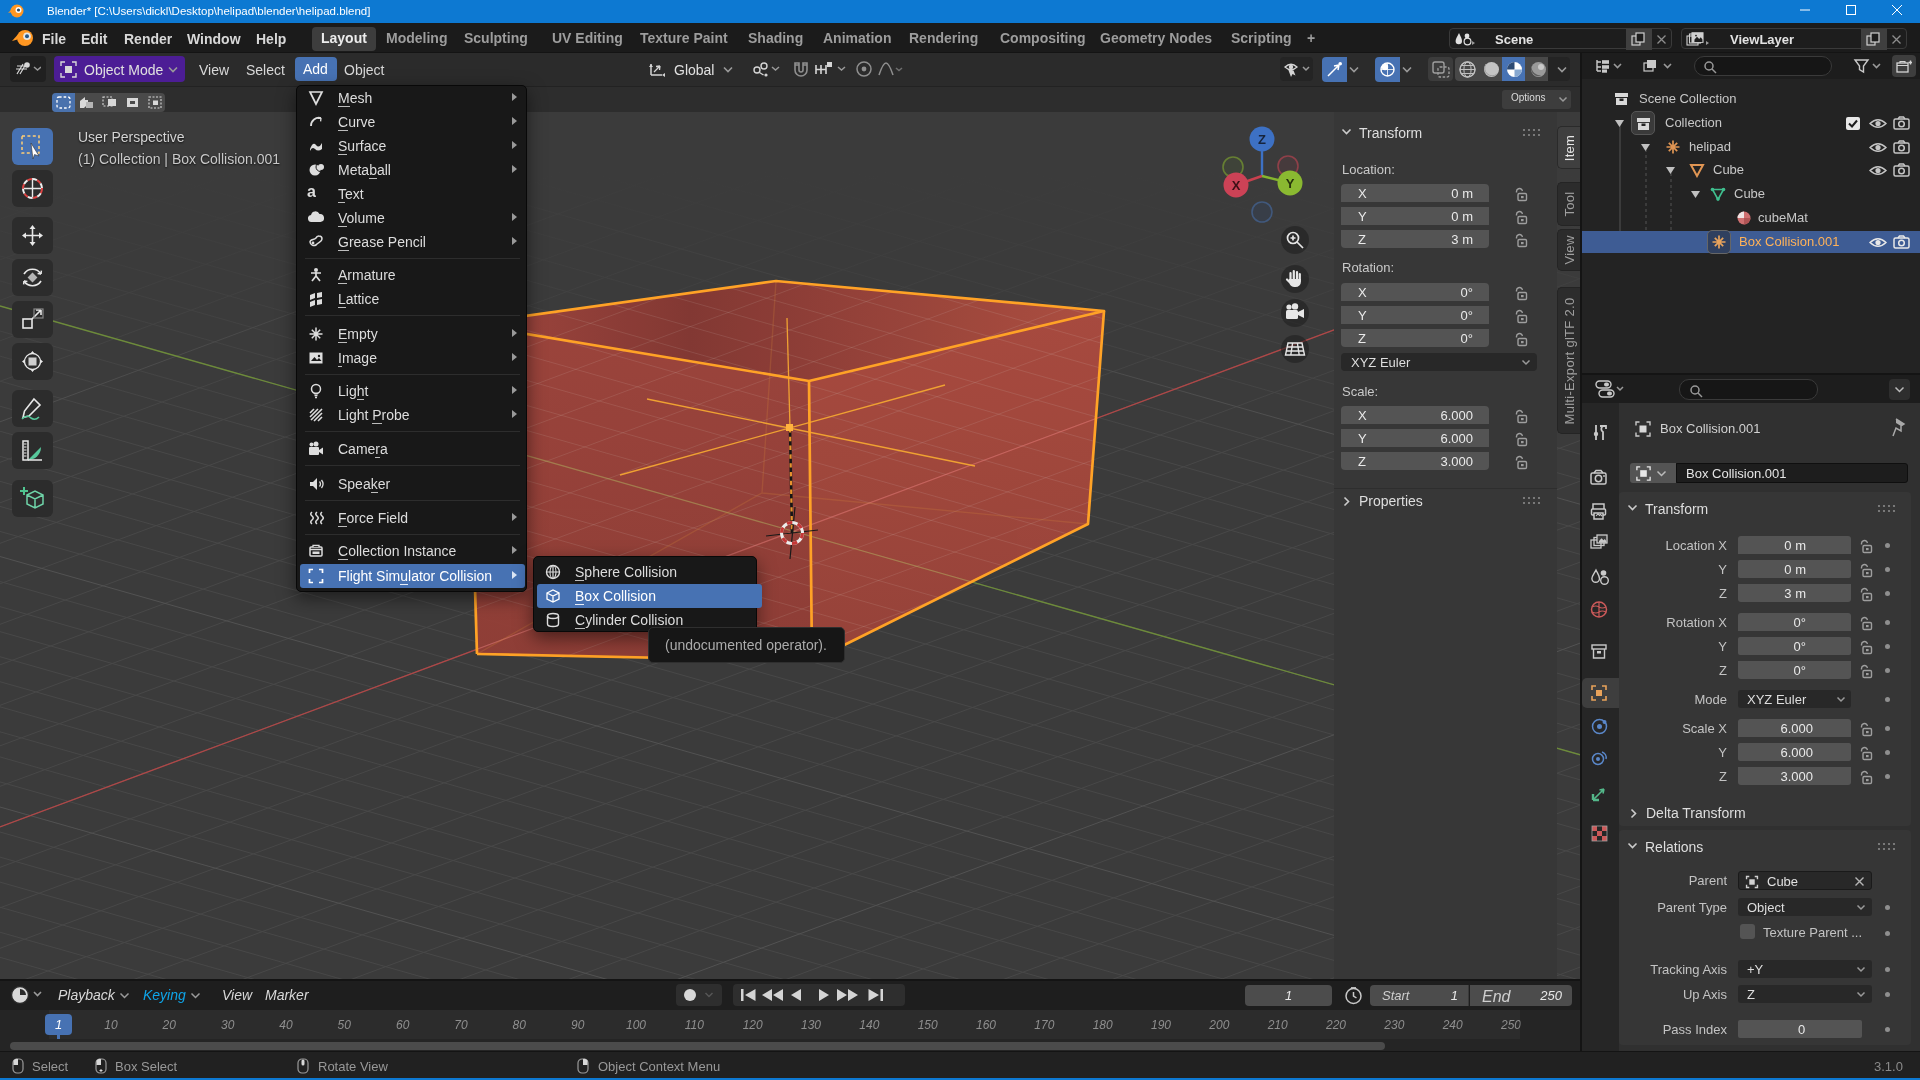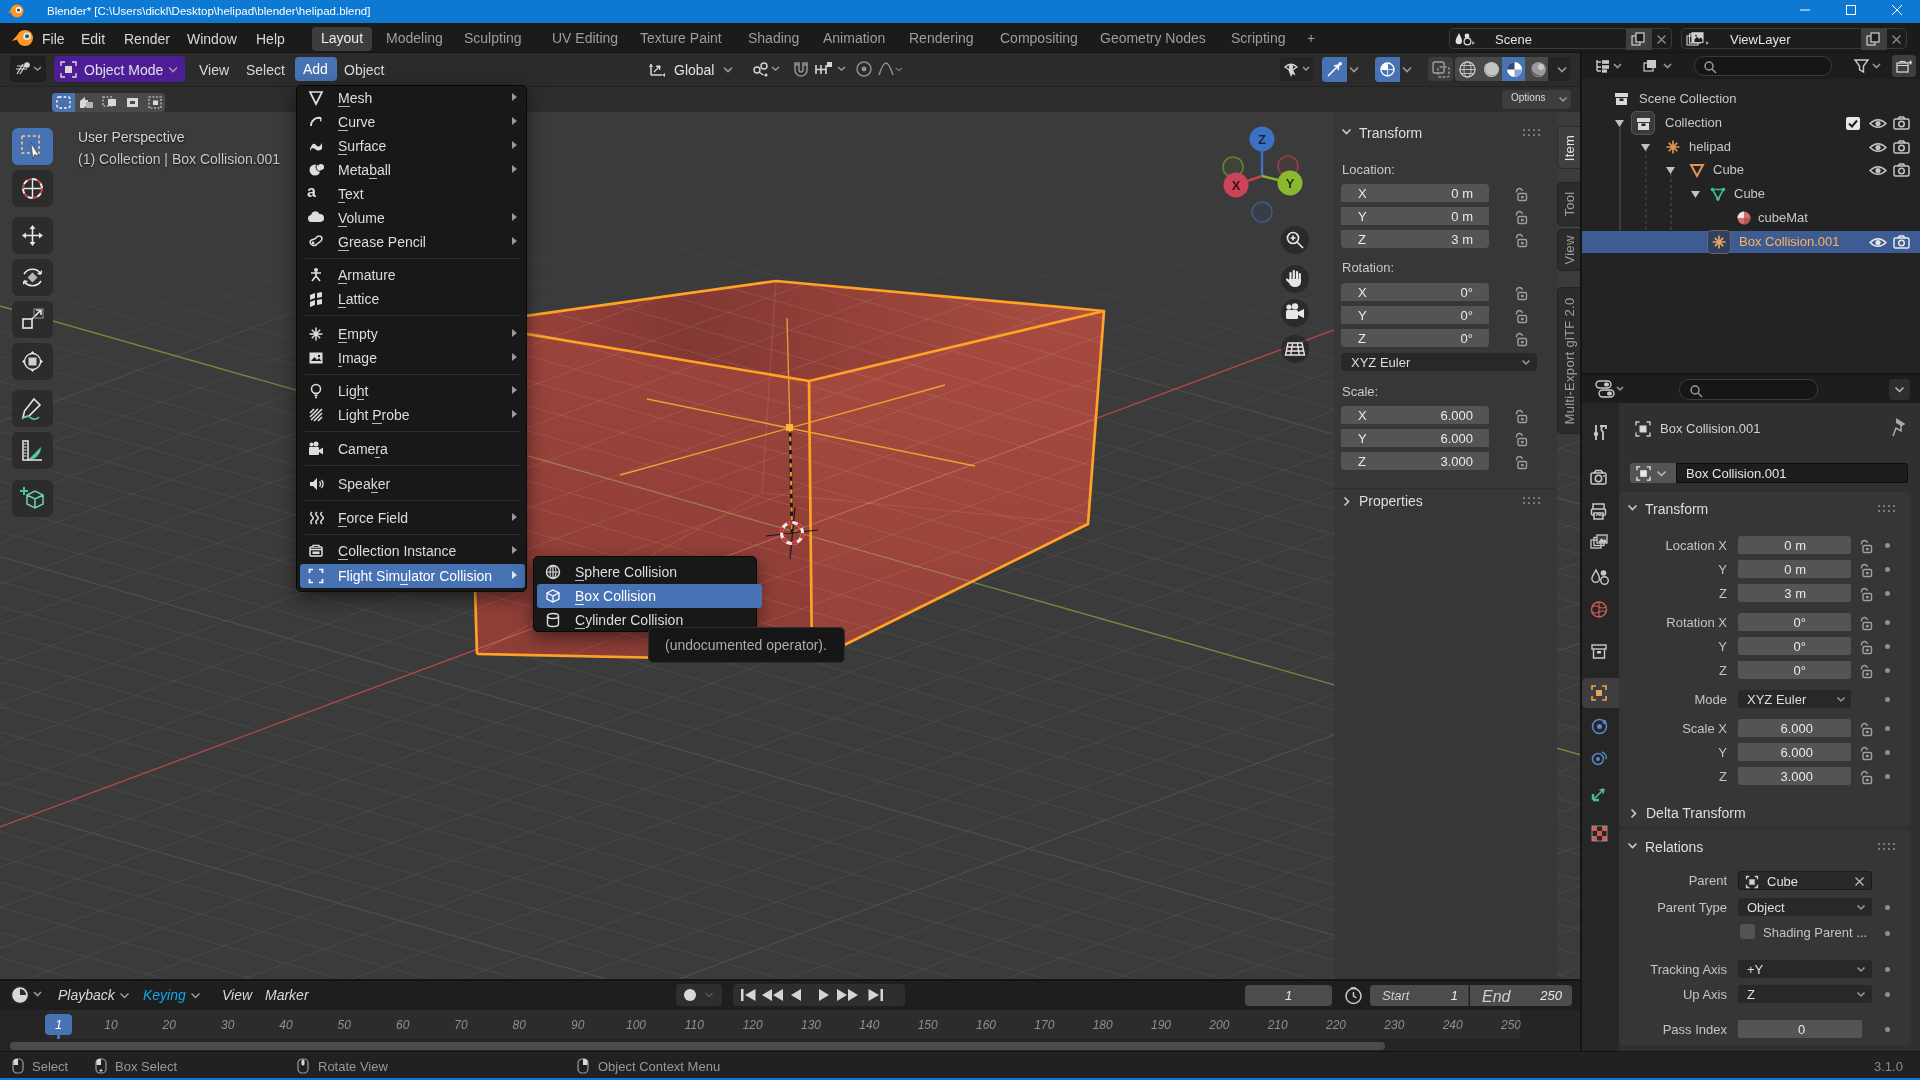--- a/index.html
+++ b/index.html
@@ -6,21 +6,21 @@
 html,body { width:1920px; height:1080px; overflow:hidden; background:#1b1b1b;
   font-family:"Liberation Sans", sans-serif; -webkit-font-smoothing:antialiased; }
 #root { position:absolute; left:0; top:0; width:1920px; height:1080px; }
 .abs { position:absolute; }
 
 #titlebar { left:0; top:0; width:1920px; height:23px; background:#0d79d2; color:#fff; }
 #titlebar .title { position:absolute; left:47px; top:5px; font-size:11.5px; color:#fff; }
 .winbtn { position:absolute; top:0; width:46px; height:23px; color:#fff; font-size:11px;
   text-align:center; line-height:23px; }
 
-#topbar { left:0; top:23px; width:1920px; height:30px; background:#1b1b1b; }
+#topbar { left:0; top:23px; width:1920px; height:30px; background:#1b1b1b;font-weight:bold; }
 #topbar .menu { position:absolute; top:8px; font-size:14px; color:#d8d8d8; }
 .wstab { position:absolute; top:4px; height:24px; line-height:23px; font-size:14px;
   color:#9d9d9d; padding:0 9px; border-radius:4px; }
 .wstab.active { background:#3d3d3d; color:#ececec; }
 
 #viewport { left:0; top:53px; width:1581px; height:927px; background:#3b3b3b; overflow:hidden; }
 #vpheader { position:absolute; left:0; top:0; width:1581px; height:33px; background:#2b2b2b; }
 #toolsettings { position:absolute; left:0; top:33px; width:1581px; height:26px; background:#2d2d2d;
   border-top:1px solid #222; }
 
@@ -1210,21 +1210,21 @@
         </svg>
     </div>
     <div class="plabel" style="left:8px;top:525px;width:137px">Parent Type</div>
     <div class="pdrop" style="left:156px;top:523px;width:134px">
         <span class="abs" style="left:9px;top:2px">Object</span>
       <svg class="abs" style="left:118px;top:6px" width="10" height="8" viewBox="0 0 10 8">
           <path d="M1.5 1.5 l3.5 3.5 3.5-3.5" stroke="#9a9a9a" stroke-width="1.5" fill="none"></path>
         </svg>
       </div>
     <div class="abs" style="left:158px;top:549px;width:15px;height:15px;background:#545454;border-radius:3px"></div>
-    <span class="abs" style="left:181px;top:550px;font-size:13px;color:#c3c3c3">Shading Parent ...</span>
+    <span class="abs" style="left:181px;top:550px;font-size:13px;color:#c3c3c3">Texture Parent ...</span>
     <div class="plabel" style="left:8px;top:587px;width:137px">Tracking Axis</div>
     <div class="pdrop" style="left:156px;top:585px;width:134px">
         <span class="abs" style="left:9px;top:2px">+Y</span>
       <svg class="abs" style="left:118px;top:6px" width="10" height="8" viewBox="0 0 10 8">
           <path d="M1.5 1.5 l3.5 3.5 3.5-3.5" stroke="#9a9a9a" stroke-width="1.5" fill="none"></path>
         </svg>
       </div>
     <div class="plabel" style="left:8px;top:612px;width:137px">Up Axis</div>
     <div class="pdrop" style="left:156px;top:610px;width:134px">
         <span class="abs" style="left:9px;top:2px">Z</span>

